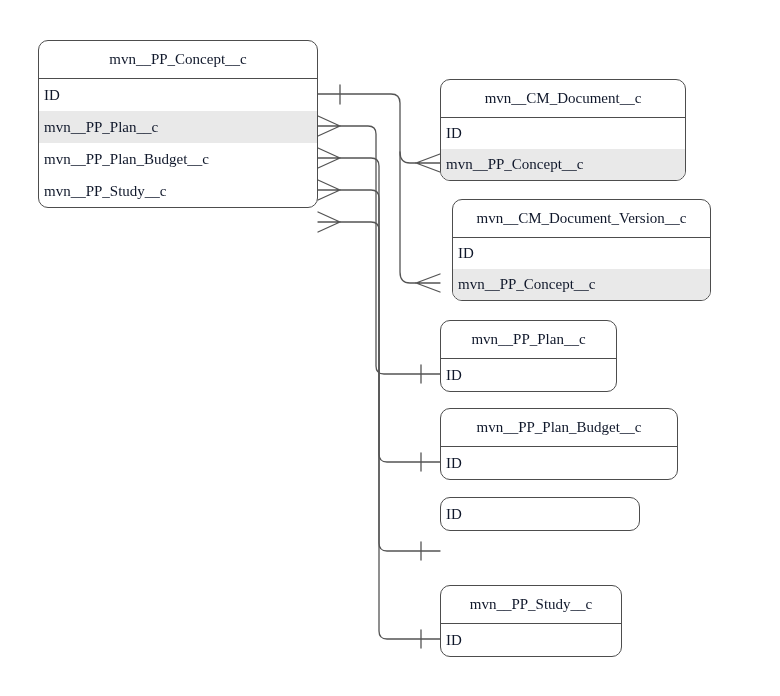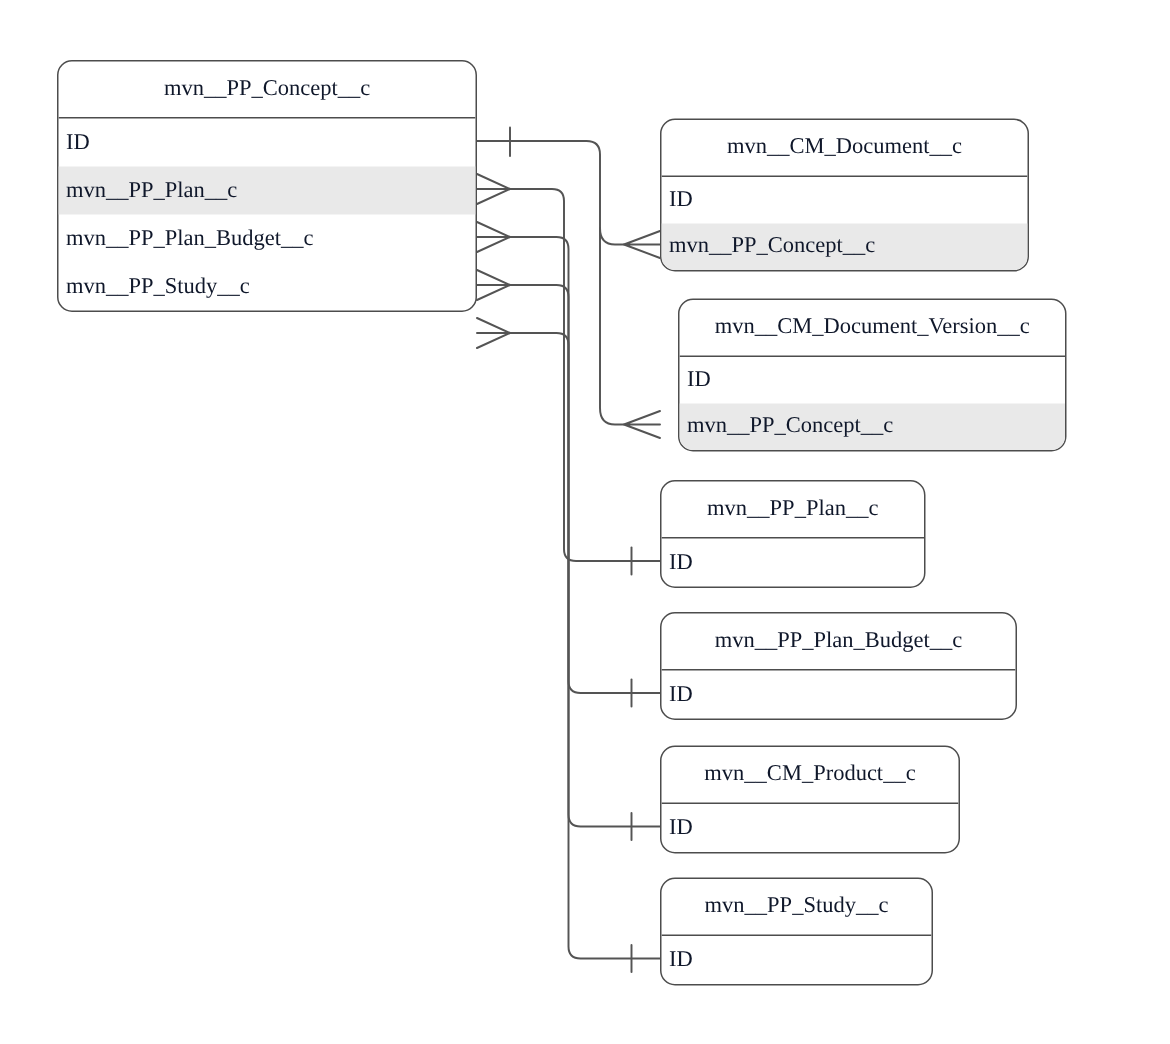--- a/index.html
+++ b/index.html
@@ -96,21 +96,20 @@
     <div class="etitle">mvn__PP_Plan__c</div>
     <div class="erow">ID</div>
   </div>
 
   <div class="etable" style="left:440px;top:408px;width:238px;">
     <div class="etitle">mvn__PP_Plan_Budget__c</div>
     <div class="erow">ID</div>
   </div>
 
   <div class="etable" style="left:440px;top:497px;width:200px;">
-    <div class="etitle">mvn__CM_Product__c</div>
     <div class="erow">ID</div>
   </div>
 
   <div class="etable" style="left:440px;top:585px;width:182px;">
     <div class="etitle">mvn__PP_Study__c</div>
     <div class="erow">ID</div>
   </div>
 
 </div>
 

